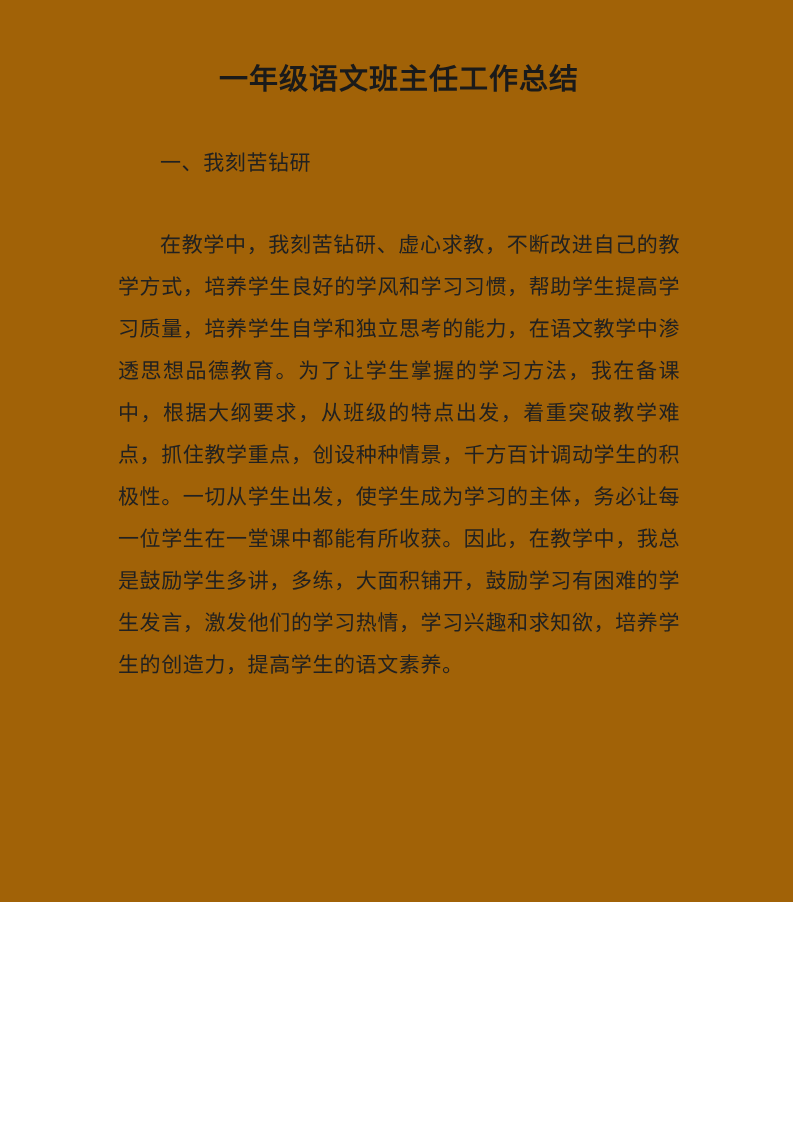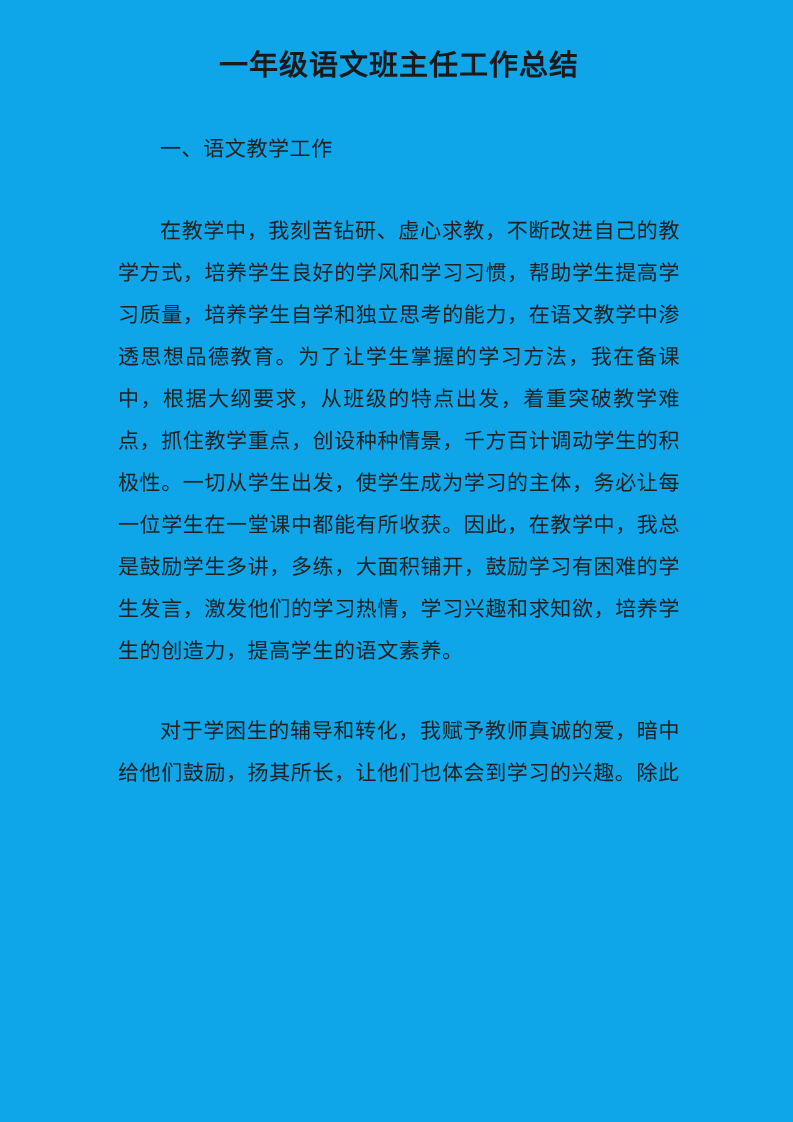--- a/index.html
+++ b/index.html
@@ -10,23 +10,23 @@
   body {
     width: 793px;
     height: 1122px;
     overflow: hidden;
     font-family: "Liberation Serif", "DejaVu Serif", serif;
     color: #212121;
   }
   .page {
     box-sizing: border-box;
     width: 793px;
-    height: 1122px;
-    background: #0ea5e9;
-    padding: 42px 113px 0 118px;
+    height: 902px;
+    background: #a16207;
+    padding: 56px 113px 0 118px;
   }
   .doc-title {
     margin: 0;
     font-size: 29px;
     line-height: 46px;
     font-weight: bold;
     text-align: center;
     letter-spacing: 1px;
     color: #1a1a1a;
     white-space: nowrap;
@@ -49,18 +49,17 @@
     margin-top: 38px;
   }
 </style>
 </head>
 <body>
 
 <div class="page">
   <h1 class="doc-title">一年级语文班主任工作总结</h1>
 
 
-  <p class="para">一、语文教学工作</p>
+  <p class="para">一、我刻苦钻研</p>
 
   <p class="para">在教学中，我刻苦钻研、虚心求教，不断改进自己的教学方式，培养学生良好的学风和学习习惯，帮助学生提高学习质量，培养学生自学和独立思考的能力，在语文教学中渗透思想品德教育。为了让学生掌握的学习方法，我在备课中，根据大纲要求，从班级的特点出发，着重突破教学难点，抓住教学重点，创设种种情景，千方百计调动学生的积极性。一切从学生出发，使学生成为学习的主体，务必让每一位学生在一堂课中都能有所收获。因此，在教学中，我总是鼓励学生多讲，多练，大面积铺开，鼓励学习有困难的学生发言，激发他们的学习热情，学习兴趣和求知欲，培养学生的创造力，提高学生的语文素养。</p>
 
-  <p class="para last">对于学困生的辅导和转化，我赋予教师真诚的爱，暗中给他们鼓励，扬其所长，让他们也体会到学习的兴趣。除此</p>
 </div>
 
 </body></html>

